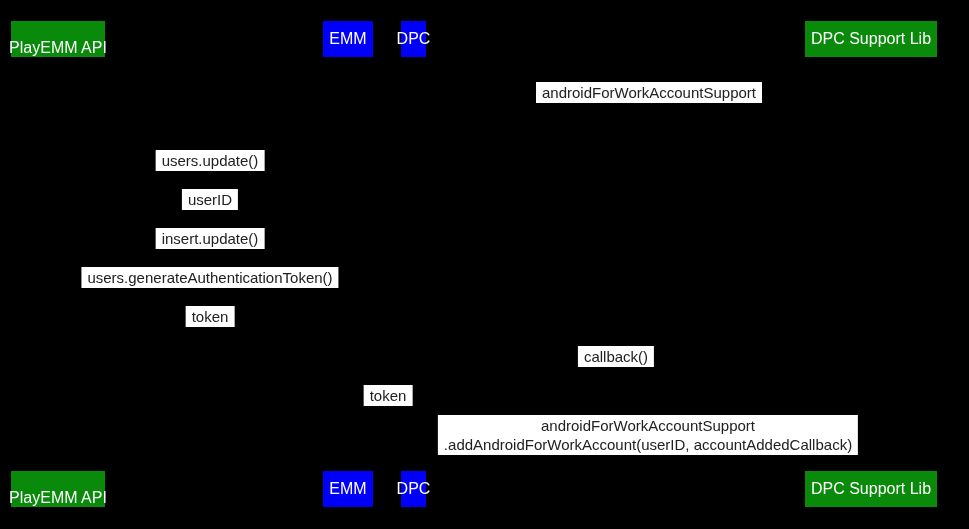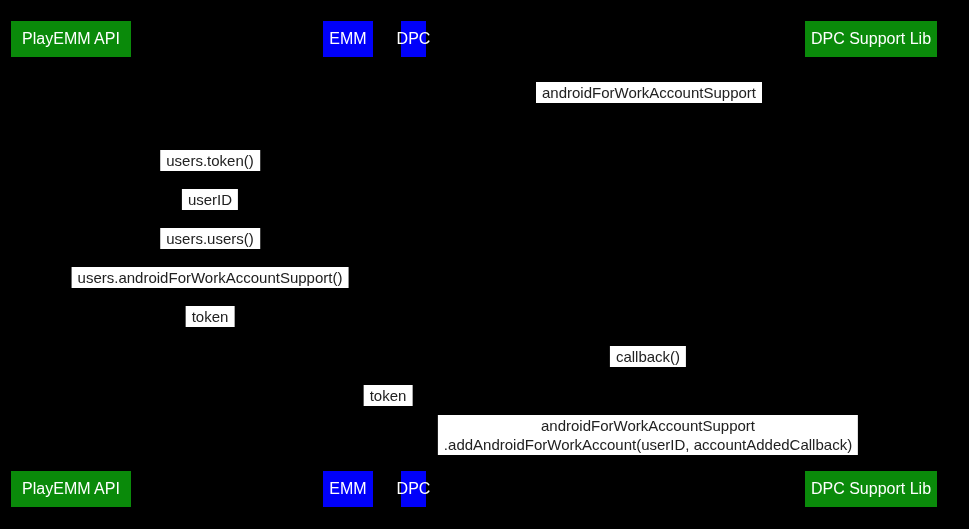--- a/index.html
+++ b/index.html
@@ -21,21 +21,21 @@
     display: flex;
     align-items: center;
     justify-content: center;
     color: #ffffff;
     font-size: 16px;
     white-space: nowrap;
     box-sizing: border-box;
   }
   .row-top    { top: 21px; }
   .row-bottom { top: 471px; }
-  .a-playemm  { left: 11px;  width: 120px; }
+  .a-playemm  { left: 11px;  width: 94px; align-items: flex-end; }
   .a-emm      { left: 323px; width: 50px; }
   .a-dpc      { left: 401px; width: 25px; }
   .a-dpclib   { left: 805px; width: 132px; }
   
   .msg {
     position: absolute;
     transform: translateX(-50%);
     background: #ffffff;
     color: #212121;
     font-size: 15px;
@@ -45,21 +45,21 @@
     white-space: nowrap;
     margin-top: 18px;
   }
   .msg div { white-space: nowrap; }
   .m-ensure  { left: 649px; top: 64px; }
   .m-insert  { left: 210px; top: 132px; }
   .m-userid  { left: 210px; top: 171px; }
   .m-update  { left: 210px; top: 210px; }
   .m-gentok  { left: 210px; top: 249px; }
   .m-token1  { left: 210px; top: 288px; }
-  .m-callbk  { left: 648px; top: 328px; }
+  .m-callbk  { left: 616px; top: 328px; }
   .m-token2  { left: 388px; top: 367px; }
   .m-addacct { left: 648px; top: 397px; }
 </style>
 </head>
 <body>
 
 <div id="canvas" style="background: rgb(0, 0, 0);">
 
   <div class="actor row-top a-playemm" style="background: rgb(10, 138, 10);">
     <span>PlayEMM API</span>
@@ -71,27 +71,27 @@
     <span>DPC</span>
   </div>
   <div class="actor row-top a-dpclib" style="background: rgb(10, 138, 10);">
     <span>DPC Support Lib</span>
   </div>
 
   <div class="msg m-ensure" style="background: rgb(255, 255, 255); color: rgb(33, 33, 33);">
     <div>androidForWorkAccountSupport</div>
   </div>
 
-  <div class="msg m-insert" style="background: rgb(255, 255, 255); color: rgb(33, 33, 33);">users.token()</div>
+  <div class="msg m-insert" style="background: rgb(255, 255, 255); color: rgb(33, 33, 33);">users.update()</div>
 
   <div class="msg m-userid" style="background: rgb(255, 255, 255); color: rgb(33, 33, 33);">userID</div>
 
-  <div class="msg m-update" style="background: rgb(255, 255, 255); color: rgb(33, 33, 33);">users.users()</div>
+  <div class="msg m-update" style="background: rgb(255, 255, 255); color: rgb(33, 33, 33);">insert.update()</div>
 
-  <div class="msg m-gentok" style="background: rgb(255, 255, 255); color: rgb(33, 33, 33);">users.androidForWorkAccountSupport()</div>
+  <div class="msg m-gentok" style="background: rgb(255, 255, 255); color: rgb(33, 33, 33);">users.generateAuthenticationToken()</div>
 
   <div class="msg m-token1" style="background: rgb(255, 255, 255); color: rgb(33, 33, 33);">token</div>
 
   <div class="msg m-callbk" style="background: rgb(255, 255, 255); color: rgb(33, 33, 33);">callback()</div>
 
   <div class="msg m-token2" style="background: rgb(255, 255, 255); color: rgb(33, 33, 33);">token</div>
 
   <div class="msg m-addacct" style="background: rgb(255, 255, 255); color: rgb(33, 33, 33);">
     <div>androidForWorkAccountSupport</div>
     <div>.addAndroidForWorkAccount(userID, accountAddedCallback)</div>

